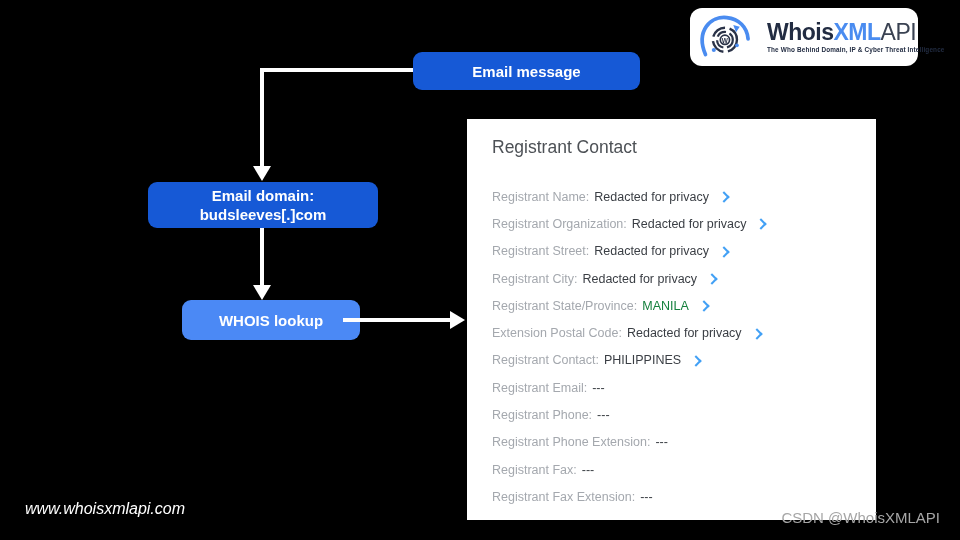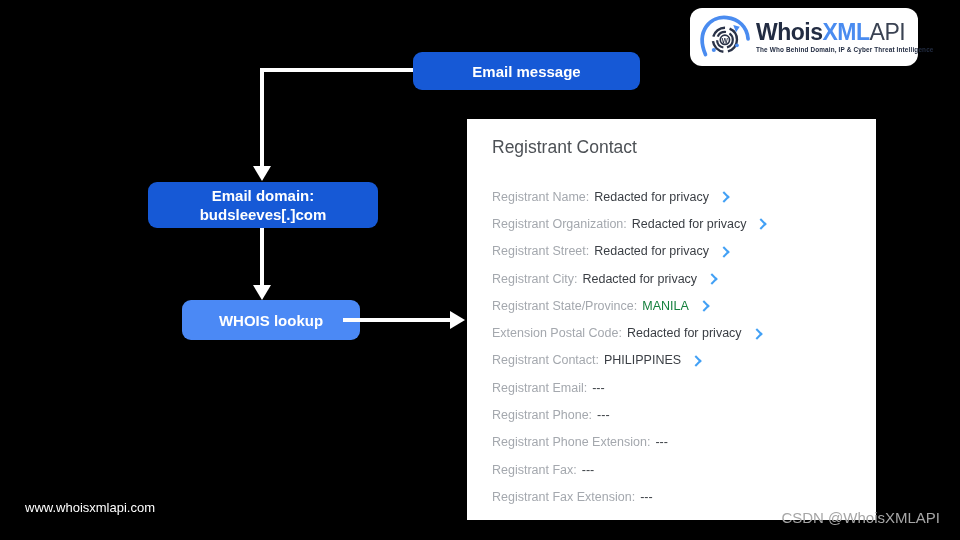--- a/index.html
+++ b/index.html
@@ -3,21 +3,21 @@
 <meta charset="utf-8">
 <style>
   html,body{margin:0;padding:0;background:#000;}
   .stage{position:relative;width:960px;height:540px;background:#000;overflow:hidden;
          font-family:"Liberation Sans",sans-serif;}
 
   
   .logo-card{position:absolute;left:690px;top:8px;width:228px;height:58px;background:#fff;
              border-radius:12px;display:flex;align-items:center;}
   .logo-icon{margin-left:6px;flex:0 0 auto;}
-  .logo-text{margin-left:4px;line-height:1;}
+  .logo-text{margin-left:15px;line-height:1;}
   .brand{font-size:23px;font-weight:bold;letter-spacing:-0.5px;color:#222c42;white-space:nowrap;}
   .brand .xml{color:#4a8cf0;}
   .brand .api{font-weight:400;color:#3a4252;}
   .tagline{font-size:6.4px;font-weight:bold;color:#222c42;margin-top:3px;letter-spacing:0.15px;white-space:nowrap;}
 
   
   .node{position:absolute;border-radius:9px;color:#fff;font-weight:bold;font-size:15px;
         display:flex;flex-direction:column;align-items:center;justify-content:center;text-align:center;}
   .node-a{left:413px;top:52px;width:227px;height:38px;background:#1659d6;}
   .node-b{left:148px;top:182px;width:230px;height:46px;background:#1659d6;line-height:19px;}
@@ -40,21 +40,21 @@
   .panel-title{position:absolute;left:25px;top:18px;font-size:17.5px;color:#4d5156;}
   .rows{position:absolute;left:25px;top:64px;right:24px;}
   .row{height:27.3px;display:flex;align-items:center;font-size:12.5px;white-space:nowrap;}
   .lbl{color:#a4a8ae;}
   .val{color:#3a3e44;margin-left:5px;}
   .val.blue{color:#15803d;}
   .chev{display:inline-block;width:6px;height:6px;border-top:2px solid #42a0f5;border-right:2px solid #42a0f5;
         transform:rotate(45deg);margin-left:11px;margin-top:1px;}
 
   
-  .footer{position:absolute;left:25px;top:500px;font-size:13px;color:#fff;}
+  .footer{position:absolute;left:25px;top:500px;font-size:16px;color:#fff;font-style:italic;}
   .watermark{position:absolute;right:20px;top:509px;font-size:15px;color:#a6a6a6;z-index:5;}
 </style>
 </head>
 <body>
 
 <div class="stage">
 
   <div class="logo-card">
     <svg class="logo-icon" width="56" height="50" viewBox="0 0 60 54">
       <path d="M10 46 C -1 20, 16 4, 33 6 C 46 7.5, 55 16, 56 29" fill="none" stroke="#4a8cf0" stroke-width="4" stroke-linecap="round"></path>

